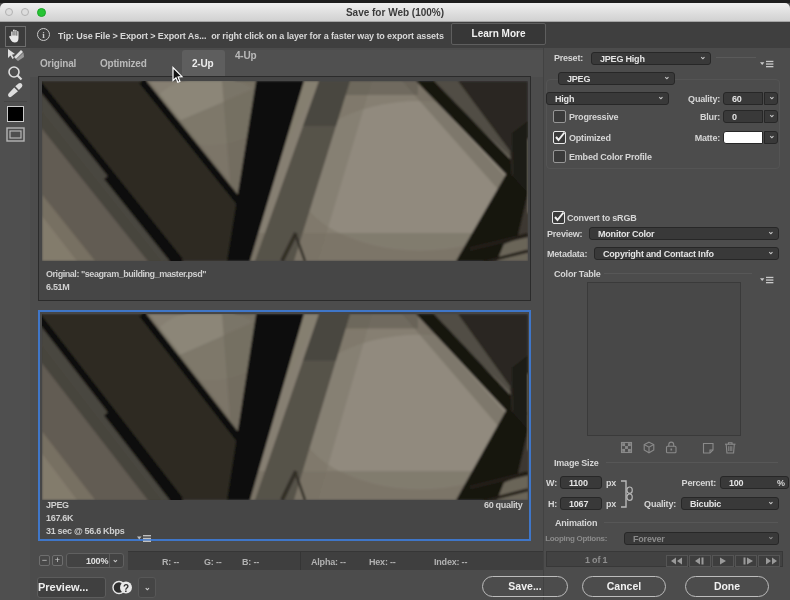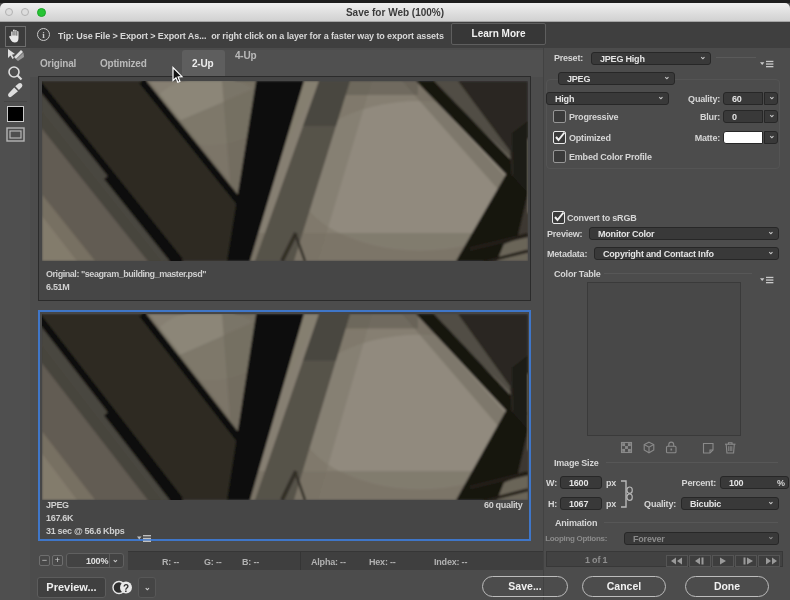--- a/index.html
+++ b/index.html
@@ -302,21 +302,21 @@
         <path d="M4.5 3.2 V1.8 H8 V3.2" stroke-width="1.1"></path>
         <path d="M4.7 5.2 V10 M6.25 5.2 V10 M7.8 5.2 V10" stroke-width="0.9"></path>
       </g>
   </svg>
 </div>
 
 <div class="abs" style="left:606px;top:462px;width:172px;height:1px;background:#575757;"></div>
 <div class="lbl" style="left:554px;top:458px;">Image Size</div>
 <div class="rlbl" style="left:527px;top:478px;width:30px;">W:</div>
 <div class="dd" style="left:560px;top:476px;width:42px;">
-    <span class="tx">1600</span>
+    <span class="tx">1100</span>
   </div>
 <div class="lbl" style="left:606px;top:478px;">px</div>
 <div class="rlbl" style="left:527px;top:499px;width:30px;">H:</div>
 <div class="dd" style="left:560px;top:497px;width:42px;">
     <span class="tx">1067</span>
   </div>
 <div class="lbl" style="left:606px;top:499px;">px</div>
 <div class="abs" style="left:620px;top:480px;width:18px;height:28px;">
   <svg width="18" height="28" fill="none" stroke="#b9b9b9">
       <path d="M1 1 H6 V27 H1" stroke-width="1.4"></path>
@@ -378,21 +378,21 @@
 <div class="abs" style="left:109px;top:554px;width:1px;height:13px;background:#5a5a5a;"></div>
 <div class="abs" style="left:112px;top:555px;color:#c8c8c8;font-size:8px;font-weight:bold;">⌄</div>
 <div class="lbl" style="left:162px;top:557px;color:#b2b2b2;">R: --</div>
 <div class="lbl" style="left:204px;top:557px;color:#b2b2b2;">G: --</div>
 <div class="lbl" style="left:242px;top:557px;color:#b2b2b2;">B: --</div>
 <div class="abs" style="left:300px;top:552px;width:1px;height:18px;background:#353535;"></div>
 <div class="lbl" style="left:311px;top:557px;color:#b2b2b2;">Alpha: --</div>
 <div class="lbl" style="left:369px;top:557px;color:#b2b2b2;">Hex: --</div>
 <div class="lbl" style="left:434px;top:557px;color:#b2b2b2;">Index: --</div>
 
-<div class="abs" style="left:37px;top:577px;width:69px;height:21px;background:#404040;border:1px solid #5c5c5c;border-radius:3px;color:#ededed;font-size:11px;font-weight:bold;text-align:center;line-height:19px;">Preview...</div>
+<div class="abs" style="left:37px;top:577px;width:69px;height:21px;background:#404040;border:1px solid #5c5c5c;border-radius:3px;color:#ededed;font-size:11px;font-weight:bold;line-height:19px;">Preview...</div>
 
 <div class="abs" style="left:138px;top:577px;width:18px;height:21px;background:#454545;border:1px solid #575757;border-radius:3px;"></div>
 <div class="abs" style="left:112px;top:580px;width:24px;height:15px;">
   <svg width="24" height="15" viewBox="0 0 24 15">
     <circle cx="7" cy="7.5" r="6" fill="#2e2e2e" stroke="#e8e8e8" stroke-width="1.4"></circle>
     <circle cx="14" cy="7.5" r="6" fill="#e8e8e8"></circle>
     <text x="14" y="11.5" font-size="10" font-weight="bold" fill="#2e2e2e" text-anchor="middle" font-family="Liberation Sans">?</text>
   </svg>
 </div>
 <div class="abs" style="left:144px;top:583px;color:#cfcfcf;font-size:8px;font-weight:bold;">⌄</div>

